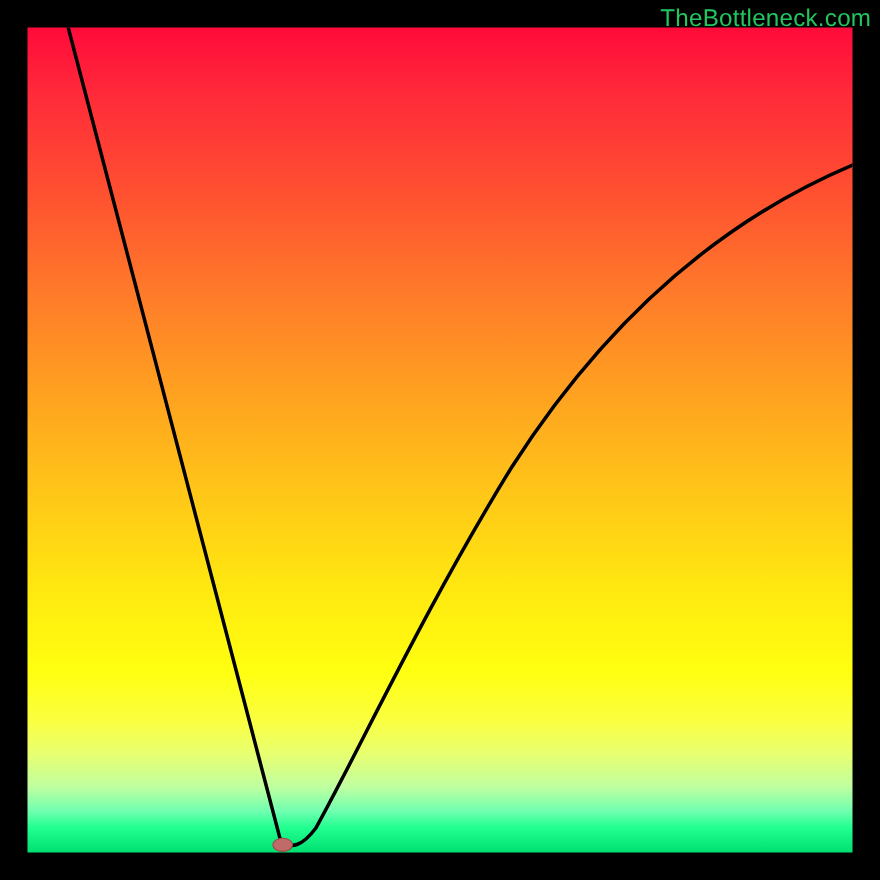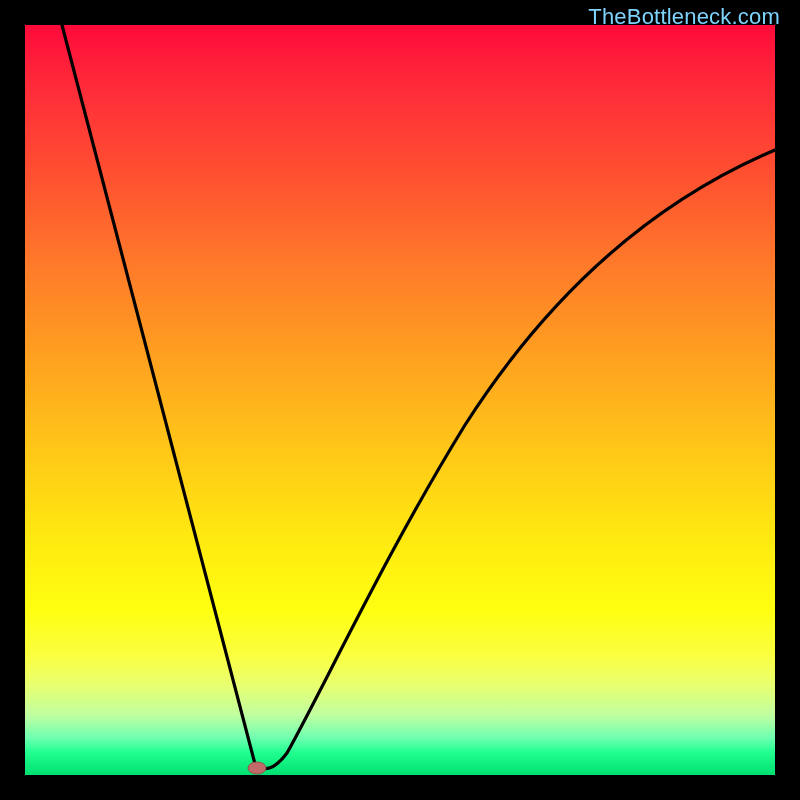--- a/index.html
+++ b/index.html
@@ -43,22 +43,22 @@
   .curve-svg {
     position: absolute;
     left: 0;
     top: 0;
     width: 750px;
     height: 750px;
   }
   .watermark {
     position: absolute;
     top: 4px;
-    right: 20px;
-    color: #7dd3fc;
+    right: 8px;
+    color: #22c55e;
     font-size: 22px;
     letter-spacing: 0.2px;
     font-weight: 400;
     user-select: none;
   }
 </style>
 </head>
 <body>
 
 <div class="frame">

